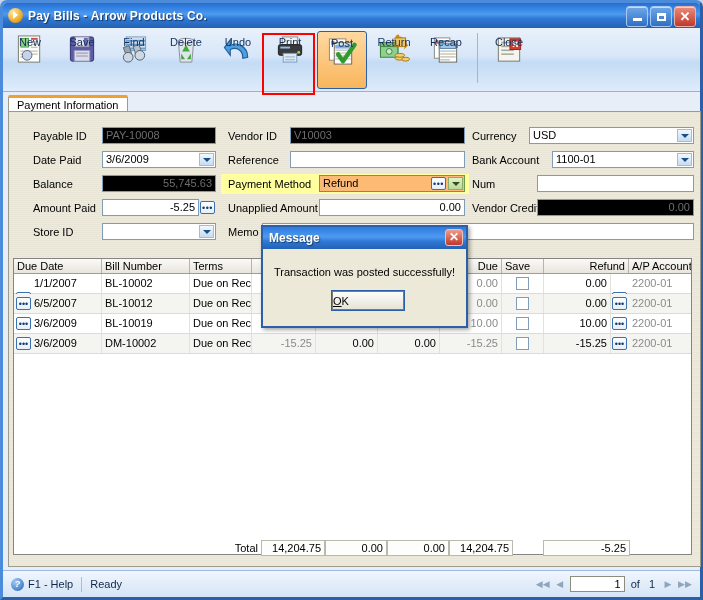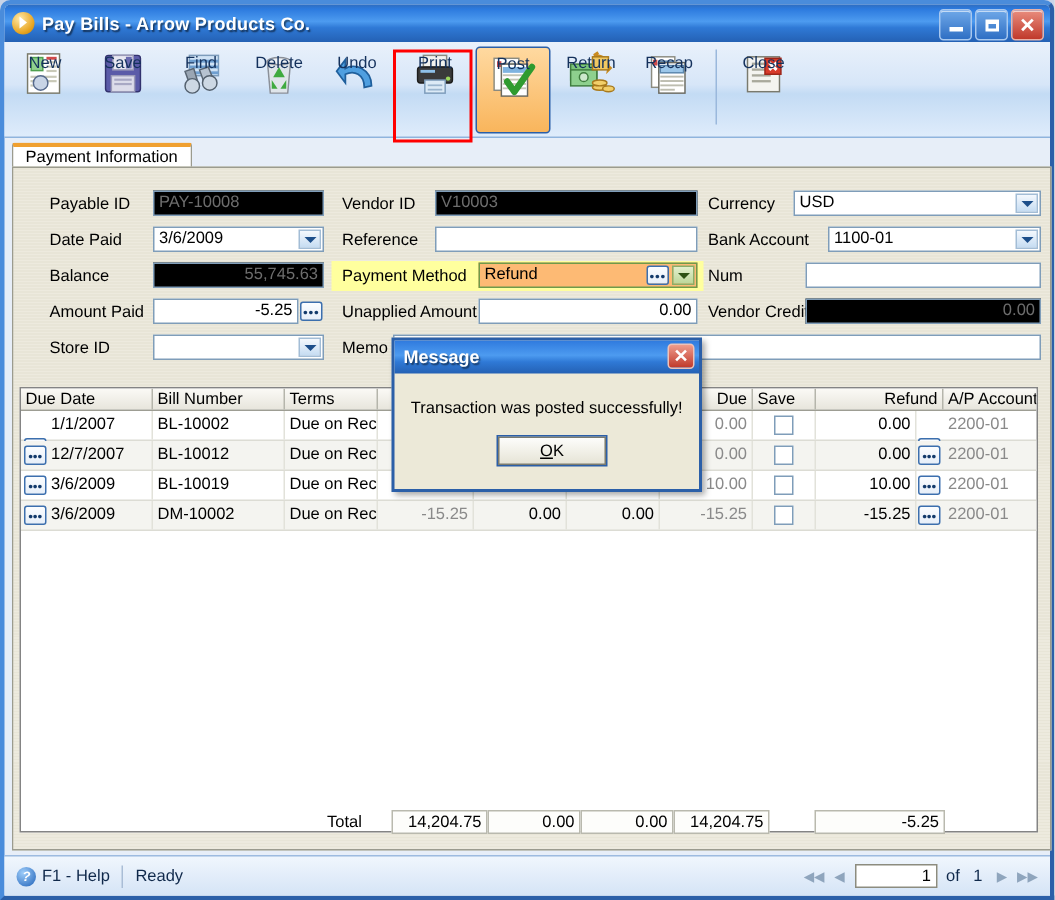--- a/index.html
+++ b/index.html
@@ -149,21 +149,21 @@
     border:1px solid #3c6fae;box-sizing:border-box;border-radius:2px;
     display:flex;align-items:center;justify-content:center;
     font-size:9px;color:#123a6b;line-height:6px;
   }
   .chk{
     position:absolute;width:13px;height:13px;top:3px;
     background:#fff;border:1px solid #7f9db9;box-sizing:border-box;
   }
   
   .totrow{position:absolute;left:10px;top:537px;width:679px;height:17px;}
-  .totlbl{position:absolute;font-size:11px;color:#000;}
+  .totlbl{position:absolute;font-size:11px;color:#000;text-align:right;}
   .totfld{position:absolute;height:16px;box-sizing:border-box;background:#fdfdfb;border:1px solid #b9b9ae;
     font-size:11px;text-align:right;padding:0 3px;line-height:14px;color:#000;}
 
   
   .status{
     position:absolute;left:0;bottom:0;width:100%;height:27px;
     background:linear-gradient(to bottom,#f0f6fd,#d5e4f6);
     border-top:1px solid #9dbbe0;
     display:flex;align-items:center;box-sizing:border-box;
   }
@@ -198,21 +198,21 @@
     color:#fff;font-size:12px;font-weight:bold;display:flex;align-items:center;justify-content:center;
     box-sizing:border-box;line-height:11px;
   }
   .dlg-body{position:relative;height:77px;}
   .dlg-msg{position:absolute;left:0;right:0;top:17px;text-align:center;font-size:11px;color:#000;}
   .dlg-ok{
     position:absolute;left:69px;top:42px;width:72px;height:19px;
     background:linear-gradient(to bottom,#fdfdfb,#e6e4d6);
     border:1px solid #7b7b6f;box-sizing:border-box;
     outline:1px solid #2b5fa8;
-    display:flex;align-items:center;justify-content:center;font-size:11px;color:#000;
+    display:flex;align-items:center;font-size:11px;color:#000;
   }
   .dlg-ok u{text-decoration:underline;}
 </style>
 </head>
 <body>
 
 <div class="window">
 
   <div class="titlebar">
     <div class="title-icon"></div>
@@ -466,21 +466,21 @@
       <div class="gc r gray" style="left:426px;width:62px;">0.00</div>
       <div class="gc" style="left:488px;width:42px;">
         <span class="chk" style="left:14px;top:3px;"></span>
       </div>
       <div class="gc r" style="left:530px;width:67px;">0.00</div>
       <div class="cellbtn" style="left:598px;top:18px;">•••</div>
       <div class="gc gray" style="left:615px;width:62px;border-right:none;">2200-01</div>
     </div>
 
     <div class="grow alt" style="top:35px;">
-      <div class="gc" style="left:0px;width:88px;padding-left:20px;">12/7/2007</div>
+      <div class="gc" style="left:0px;width:88px;padding-left:20px;">6/5/2007</div>
       <div class="cellbtn" style="top:3px;">•••</div>
       <div class="gc" style="left:88px;width:88px;">BL-10012</div>
       <div class="gc" style="left:176px;width:62px;">Due on Rece</div>
       <div class="gc r" style="left:238px;width:64px;"></div>
       <div class="gc r" style="left:302px;width:62px;"></div>
       <div class="gc r" style="left:364px;width:62px;"></div>
       <div class="gc r gray" style="left:426px;width:62px;">0.00</div>
       <div class="gc" style="left:488px;width:42px;">
         <span class="chk" style="left:14px;top:3px;"></span>
       </div>

